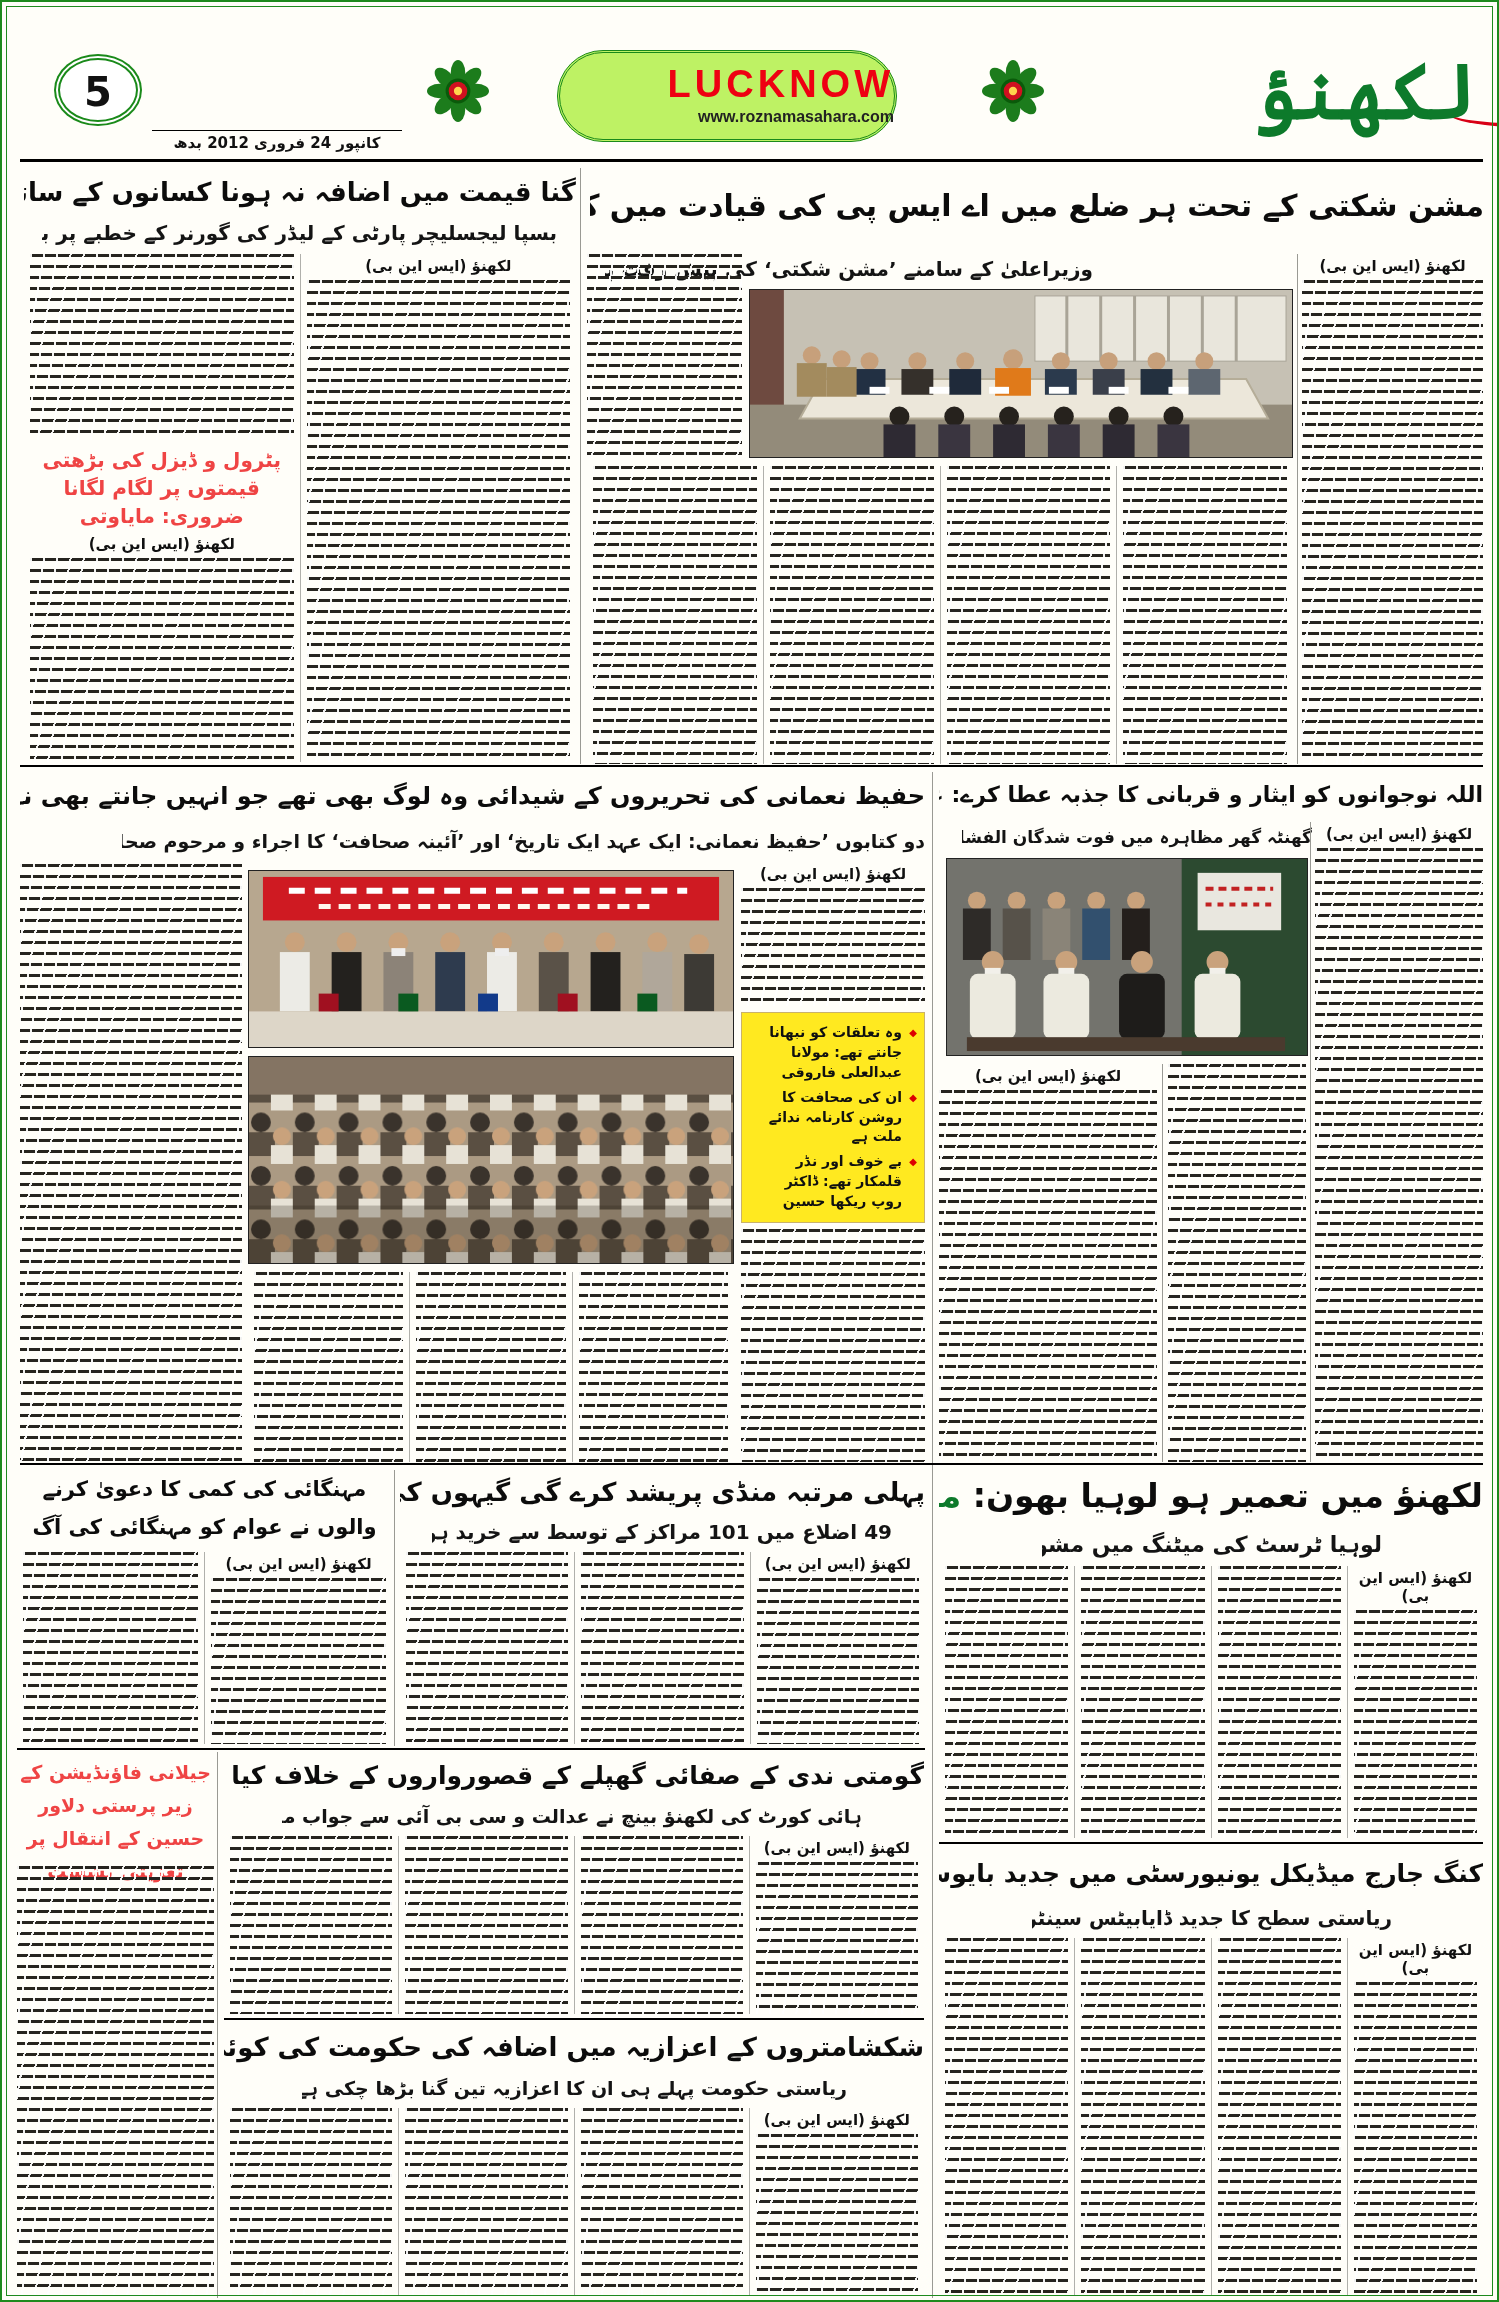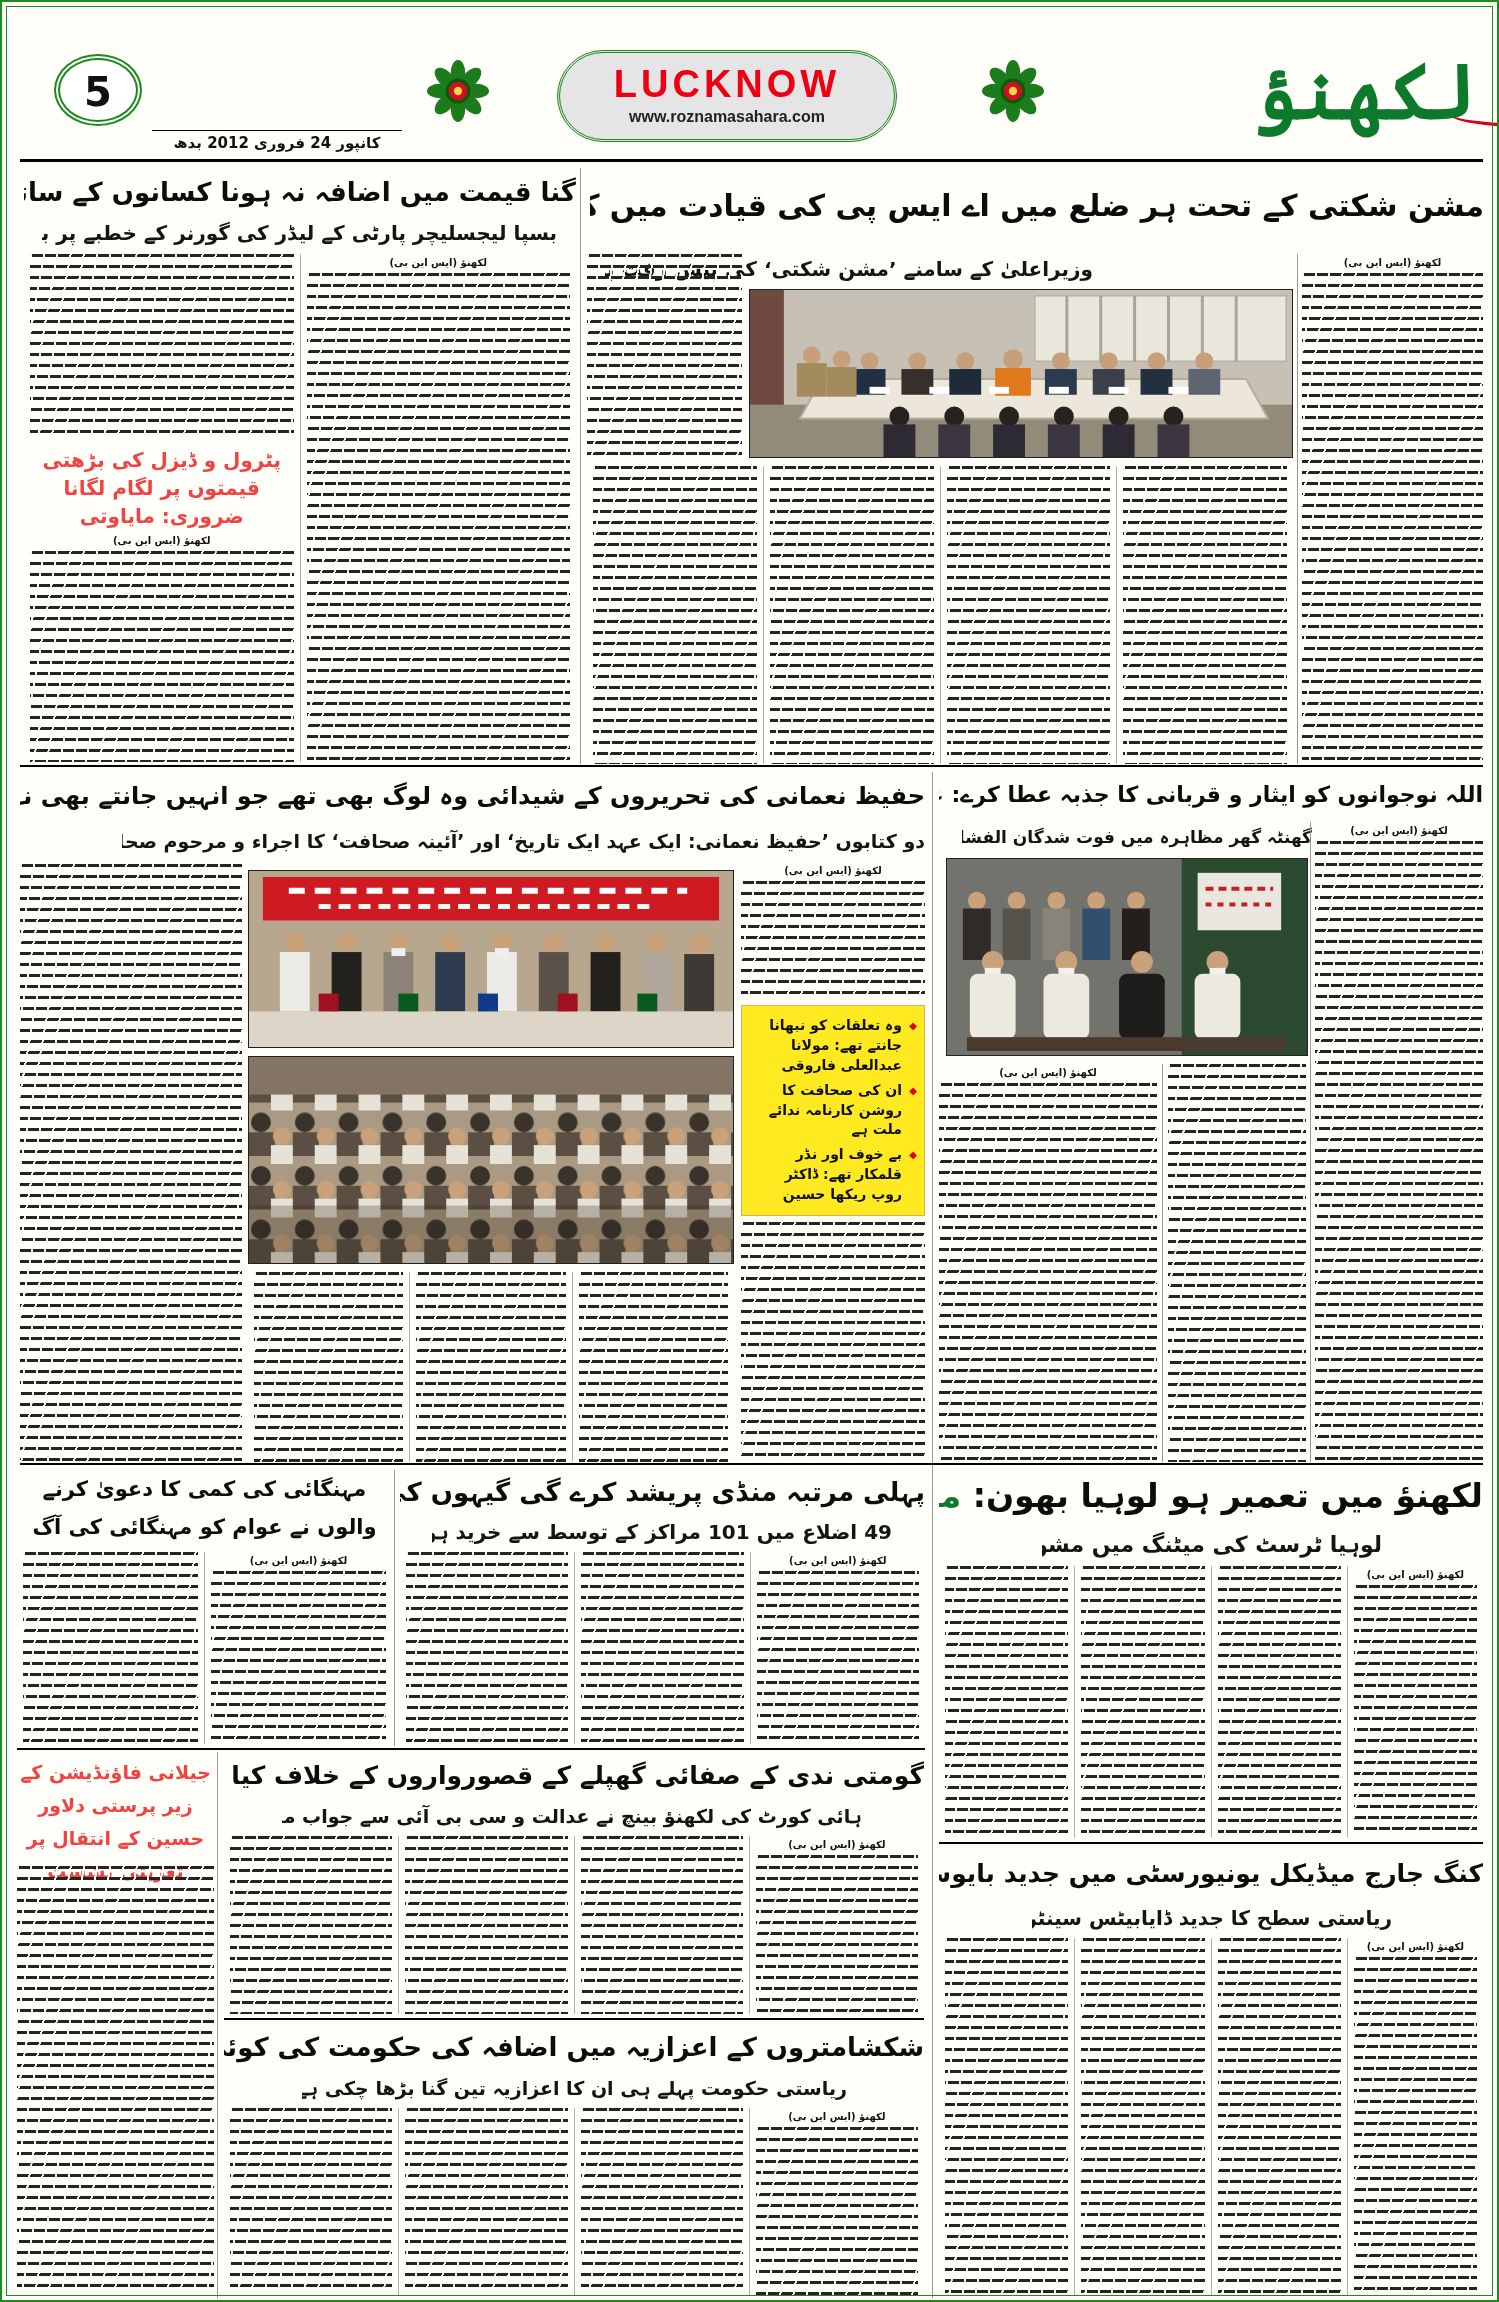--- a/index.html
+++ b/index.html
@@ -14,38 +14,38 @@
     box-sizing:border-box;
     overflow:hidden;
   }
   .page::after{
     content:"";position:absolute;inset:4px;border:1px solid #1e8a1e;pointer-events:none;
   }
   .abs{position:absolute;box-sizing:border-box;}
   .headline{font-weight:bold;text-align:center;white-space:nowrap;overflow:hidden;color:#0c0c0c;}
   .headline.wrap, .subhead.wrap{white-space:normal;}
   .subhead{font-weight:bold;text-align:center;white-space:nowrap;overflow:hidden;color:#141414;}
-  .byline{font-weight:bold;font-size:10px;text-align:center;padding:3px 0 5px;flex:none;}
+  .byline{font-weight:bold;font-size:15px;text-align:center;padding:3px 0 5px;flex:none;}
   .cols{display:flex;}
   .col{flex:1 1 0;min-width:0;display:flex;flex-direction:column;padding:0 6px;}
   .col + .col{border-inline-start:1px solid #b0b0ab;}
   .greek{
     flex:1;
     background-image:
       repeating-linear-gradient(100deg, rgba(255,255,254,.94) 0 2px, transparent 2px 13px),
       repeating-linear-gradient(to bottom, #26241f 0 3px, transparent 3px 11px);
   }
   .greek.fixed{flex:none;}
   .hrule{background:#000;}
   .vrule{background:#9a9a94;width:1px;}
   .photo{border:1px solid #222;background:#cfcabd;overflow:hidden;}
   .photo svg{display:block;width:100%;height:100%;}
   .latin{font-family:"Liberation Sans", sans-serif;}
   .edition-box{
-    border:3px double #1a8a1a;border-radius:46px;text-align:center;padding-top:10px;background:#e5e5e5;
+    border:3px double #1a8a1a;border-radius:46px;padding-top:10px;background:#bef264;
   }
   .edition-box .edname{font-size:38px;font-weight:bold;color:#ee0012;letter-spacing:4px;line-height:42px;}
   .edition-box .site{font-size:16px;font-weight:bold;color:#222;margin-top:3px;}
   .pagenum{
     border:2px solid #1a8a1a;border-radius:50%;
     box-shadow:0 0 0 2px #fff, 0 0 0 4px #1a8a1a;
     text-align:center;font-size:40px;font-weight:bold;background:#fff;
   }
   .city{font-weight:bold;color:#0d7a2b;text-align:center;}
   .masthead{position:relative;}

